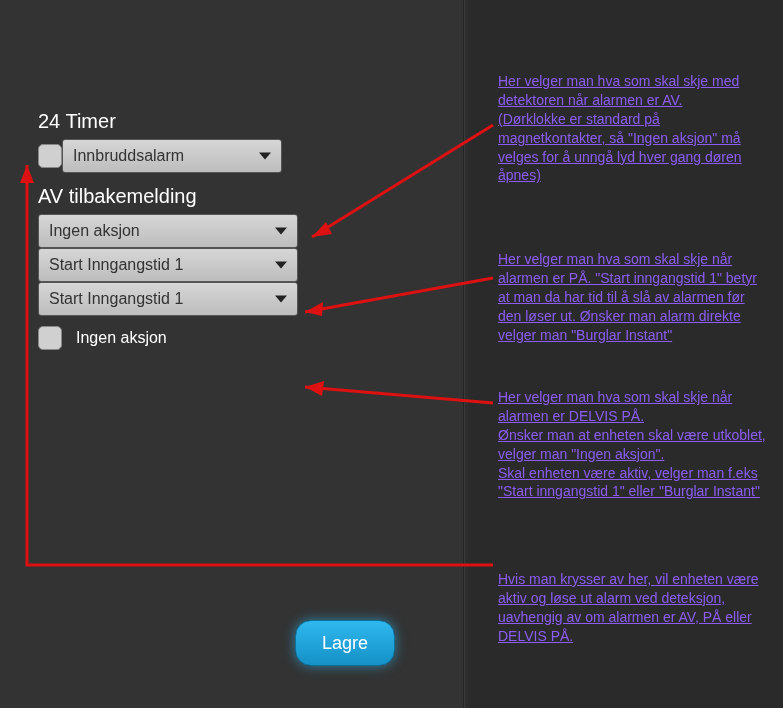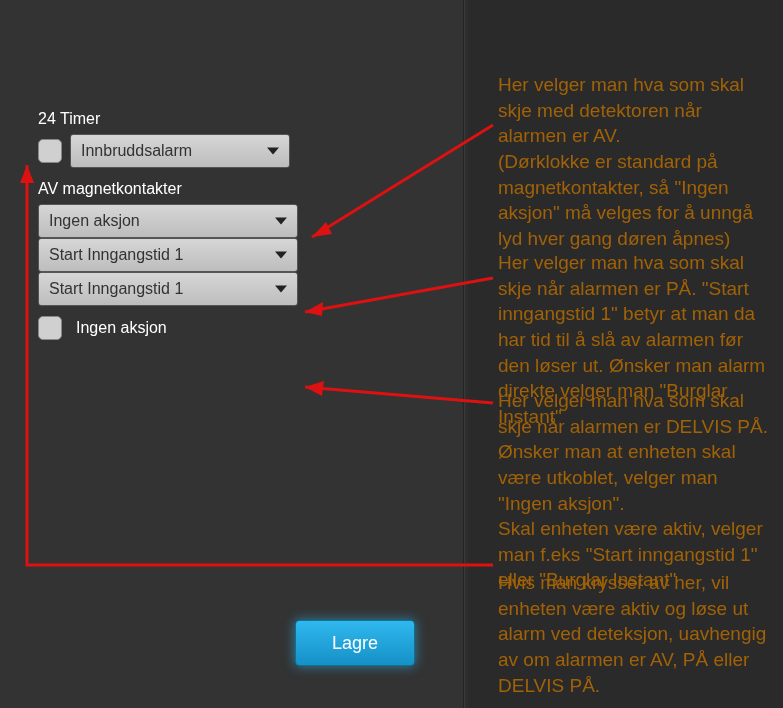--- a/index.html
+++ b/index.html
@@ -20,26 +20,26 @@
       height: 100%;
       background: linear-gradient(to right, #1a1a1a, #444);
     }
     .form-panel {
       position: absolute;
       left: 38px;
       top: 110px;
       width: 300px;
     }
     .fld-label {
-      font-size: 16px;
+      font-size: 20px;
       color: #fff;
       margin-bottom: 6px;
       margin-top: 12px;
     }
-    .row-24 { display: flex; align-items: center; gap: 8px; margin-top: 6px; }
+    .row-24 { display: flex; align-items: center; gap: 0; margin-top: 6px; }
     .chk {
       width: 24px;
       height: 24px;
       background: #d0d0d0;
       border: 1px solid #888;
       border-radius: 5px;
       flex: 0 0 24px;
       cursor: pointer;
     }
     .select {
@@ -70,41 +70,42 @@
       display: flex;
       align-items: center;
       gap: 14px;
       margin-top: 10px;
     }
     .utgang-row .ut-text { font-size: 16px; color: #fff; }
     .save-btn {
       position: absolute;
       left: 295px;
       top: 620px;
-      width: 120px;
+      width: 100px;
       height: 46px;
       background: linear-gradient(#2fb8ef, #1591c6);
       border: 1px solid #0d7099;
-      border-radius: 4px;
+      border-radius: 16px;
       color: #fff;
       font-size: 18px;
       display: flex;
       align-items: center;
       justify-content: center;
       box-shadow: 0 0 12px rgba(47,184,239,0.6);
       cursor: pointer;
     }
     
     .ann {
       position: absolute;
       left: 498px;
       width: 270px;
-      font-size: 19px;
+      font-size: 14px;
       line-height: 1.35;
-      color: #a16207;
+      color: #8b5cf6;
+      text-decoration: underline;
     }
     .ann1 { top: 72px; }
     .ann2 { top: 250px; }
     .ann3 { top: 388px; }
     .ann4 { top: 570px; }
     .svg-overlay {
       position: absolute;
       left: 0; top: 0;
       width: 783px; height: 708px;
       pointer-events: none;
@@ -122,21 +123,21 @@
   <div class="fld-label" style="margin-top:0">24 Timer</div>
 
   <div class="row-24">
     <div class="chk"></div>
     <div class="select" style="width:220px">
       <span>Innbruddsalarm</span>
       <span class="caret"></span>
     </div>
   </div>
 
-  <div class="fld-label">AV magnetkontakter</div>
+  <div class="fld-label">AV tilbakemelding</div>
   <div class="select">
     <span>Ingen aksjon</span>
     <span class="caret"></span>
   </div>
 
   <div class="select">
     <span>Start Inngangstid 1</span>
     <span class="caret"></span>
   </div>
 

